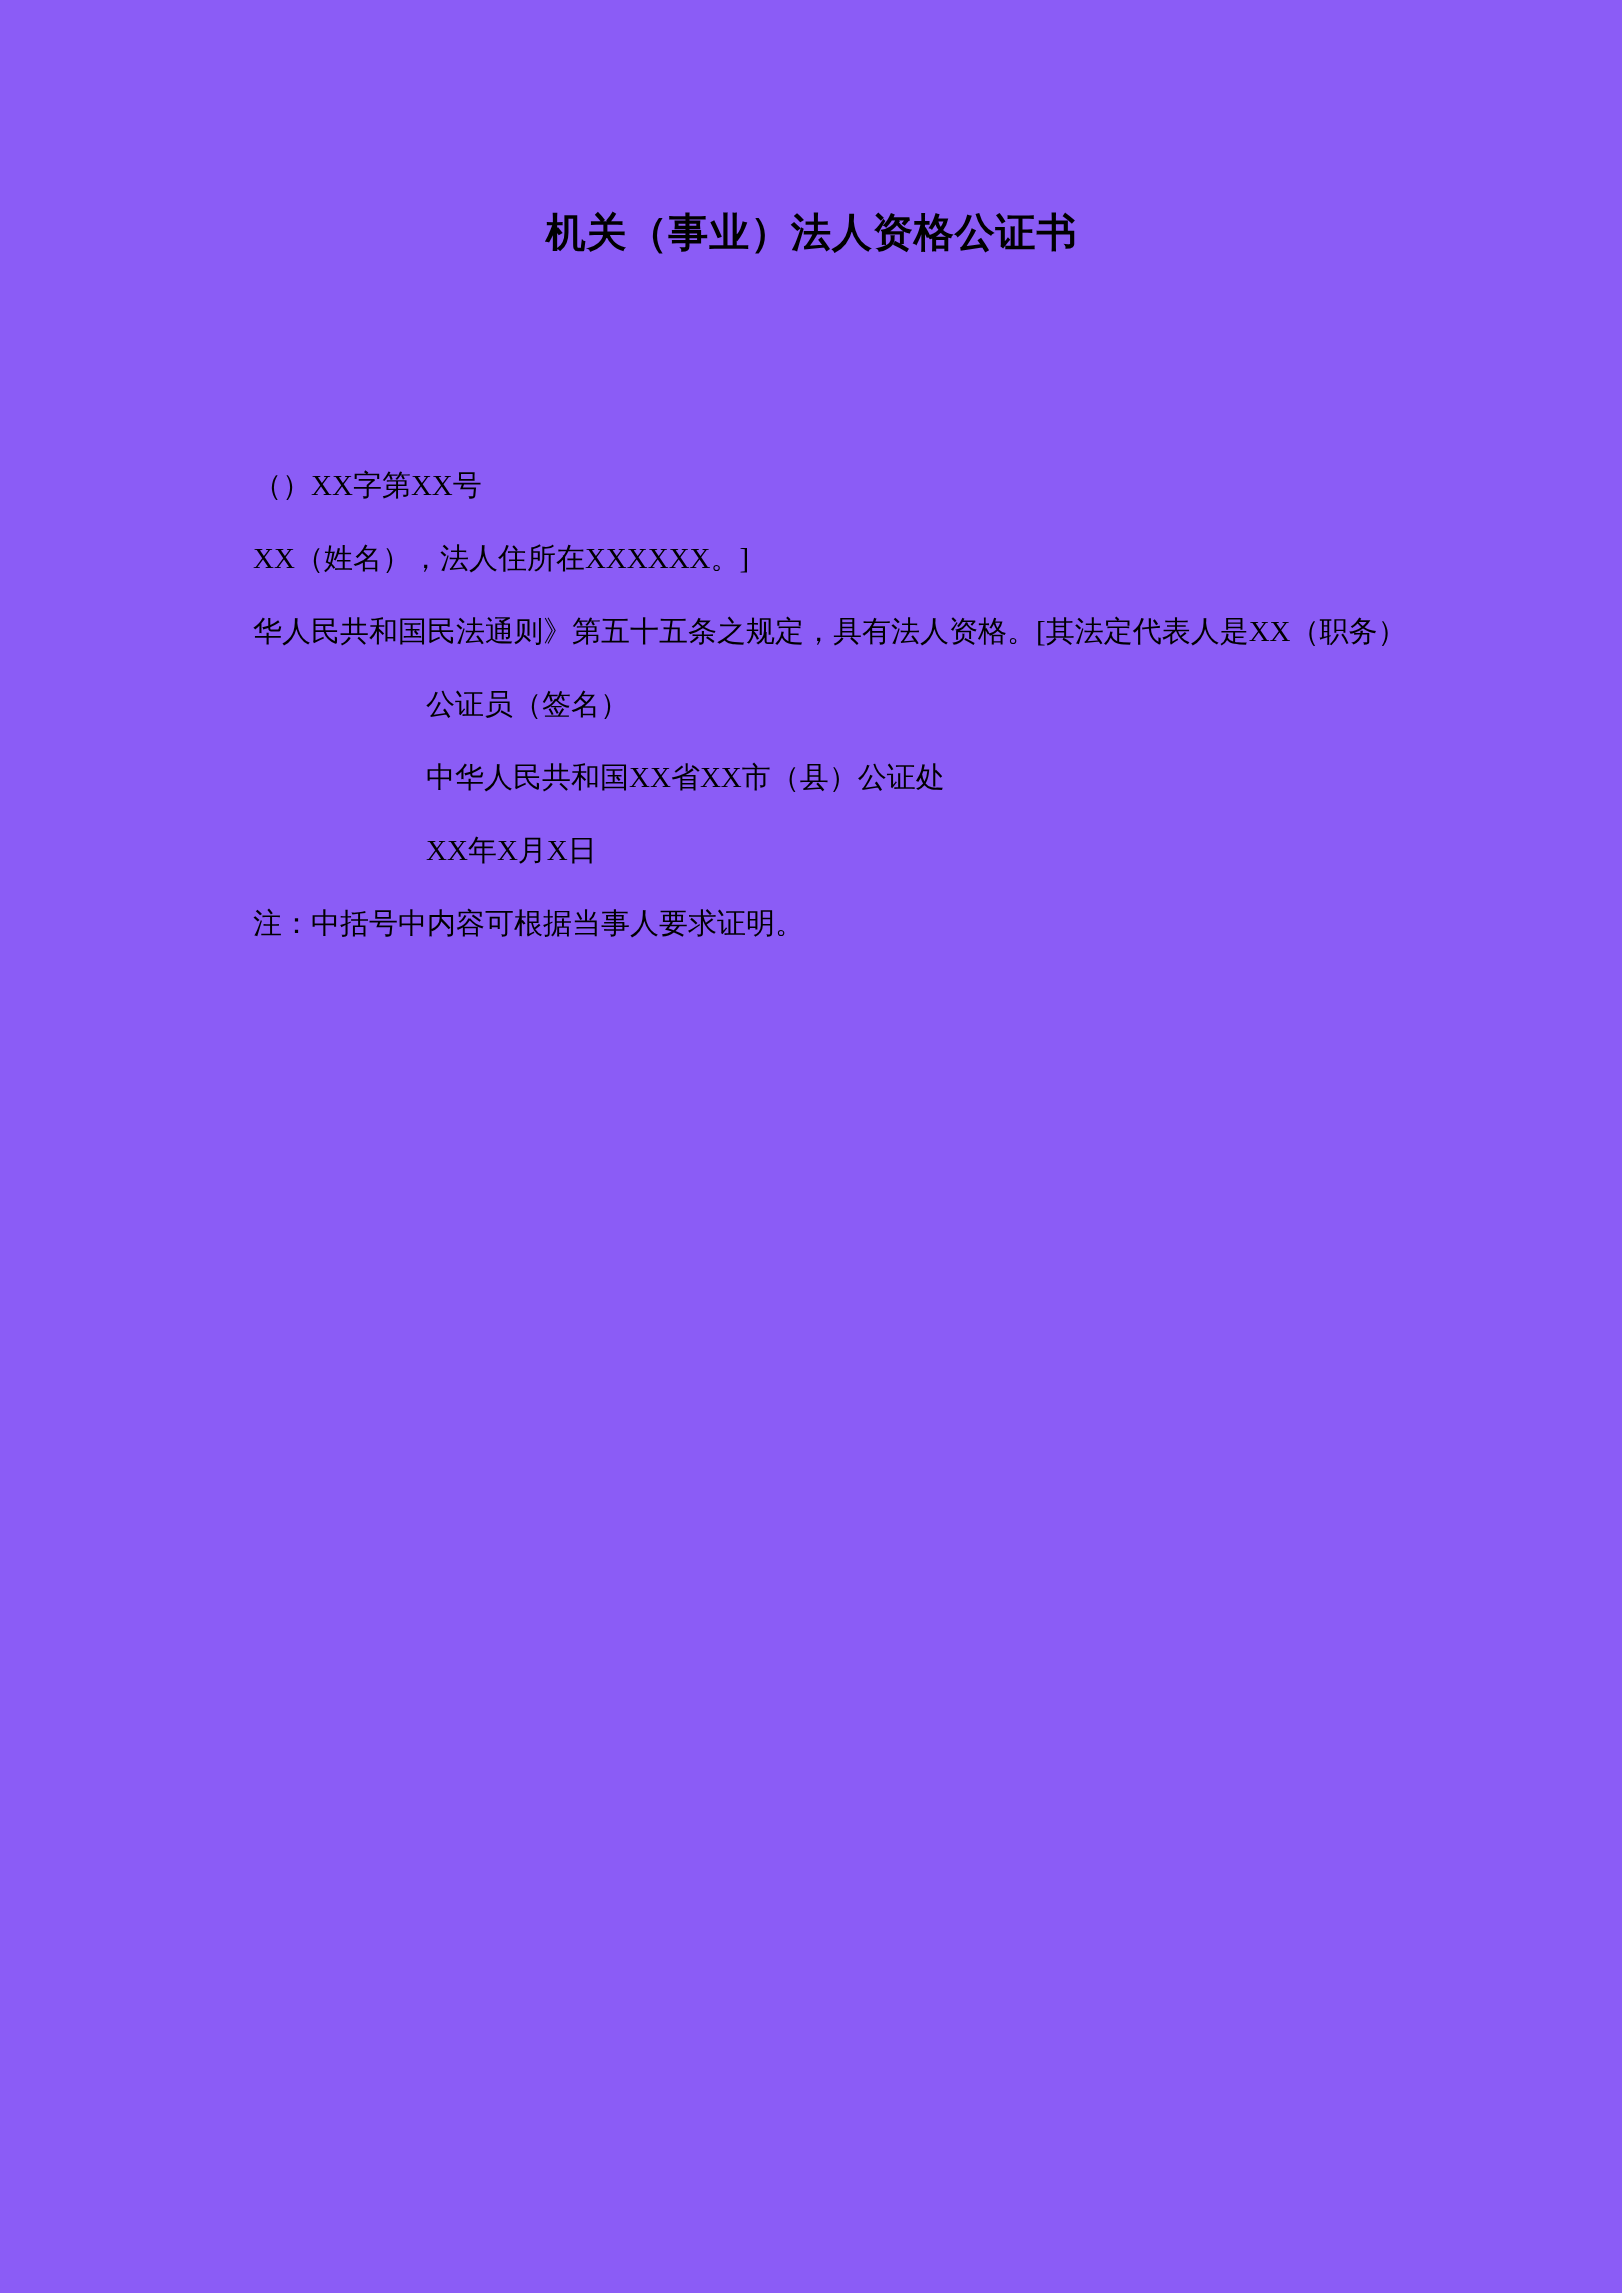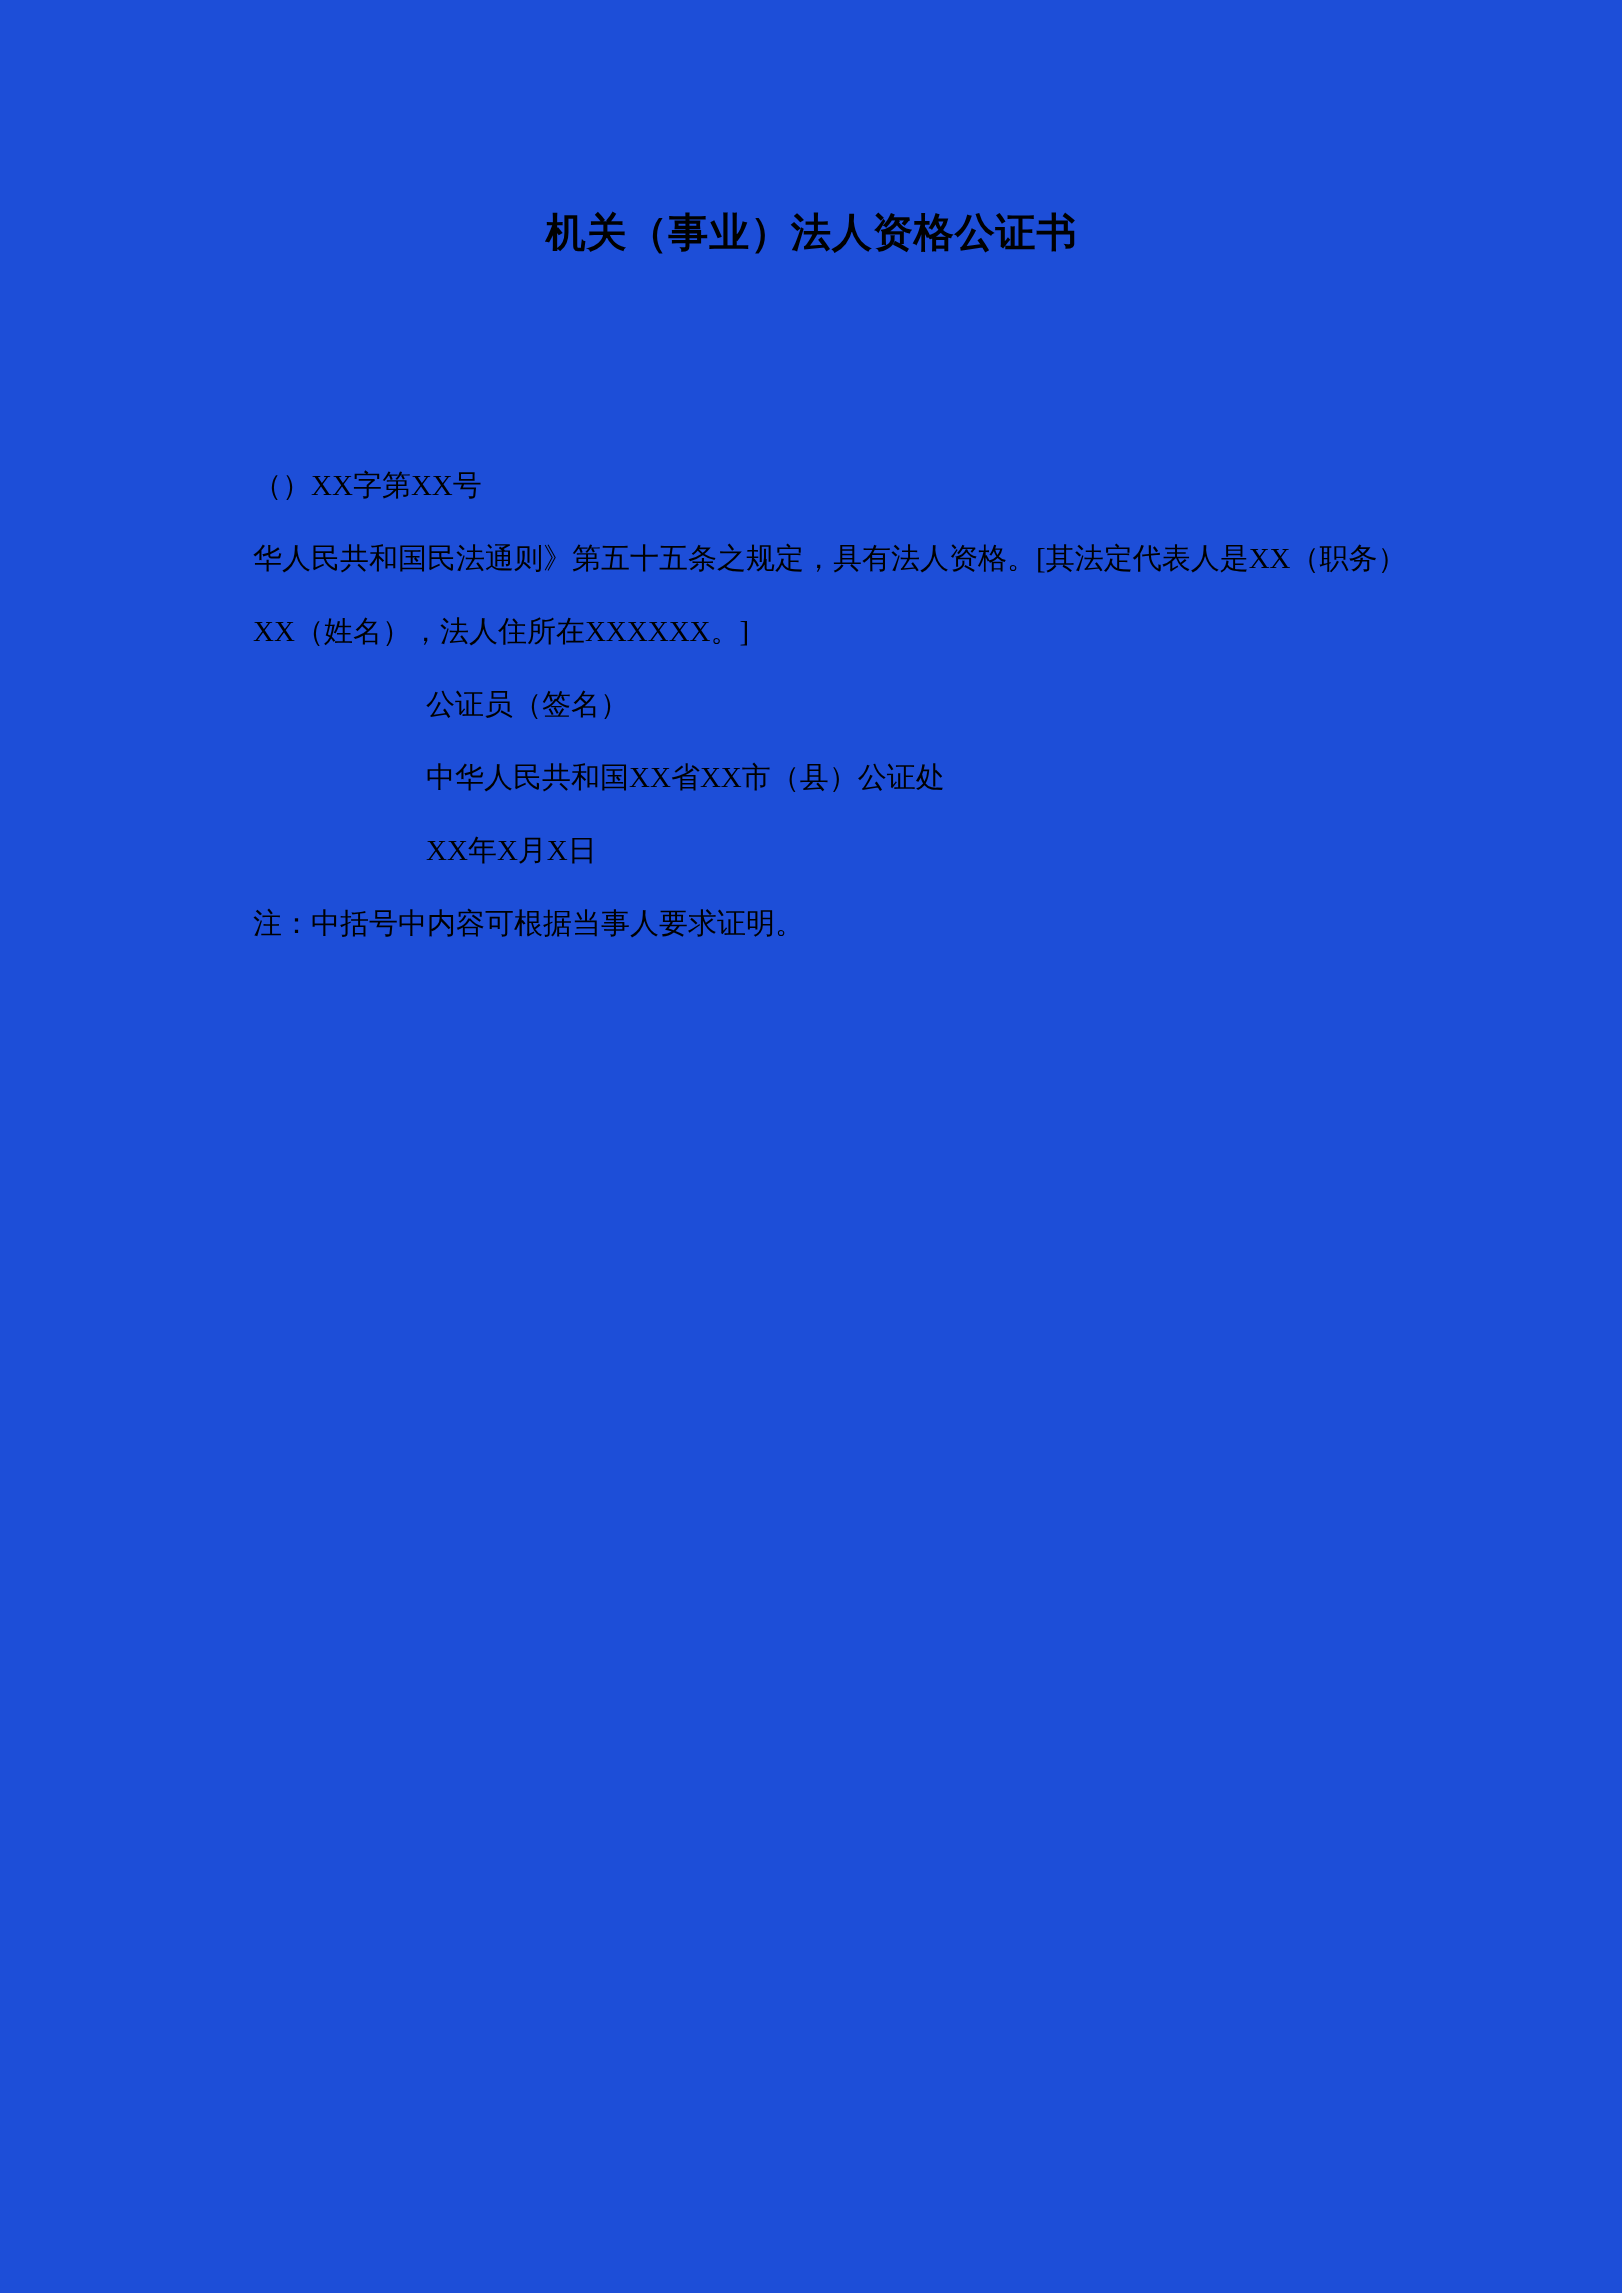--- a/index.html
+++ b/index.html
@@ -4,21 +4,21 @@
 <style>
   html, body {
     margin: 0;
     padding: 0;
     background: #ffffff;
   }
   .page {
     position: relative;
     width: 1623px;
     height: 2294px;
-    background: #1d4ed8;
+    background: #8b5cf6;
     color: #000000;
     font-family: "Liberation Serif", "DejaVu Serif", serif;
     overflow: hidden;
   }
   .doc-title {
     position: absolute;
     top: 207px;
     left: 0;
     width: 100%;
     margin: 0;
@@ -54,23 +54,23 @@
 
 <div class="page">
 
   <h1 class="doc-title">机关（事业）法人资格公证书</h1>
 
   <div class="doc-body">
 
     <p>（）XX字第XX号</p>
 
 
+    <p>XX（姓名），法人住所在XXXXXX。]</p>
+
     <p>华人民共和国民法通则》第五十五条之规定，具有法人资格。[其法定代表人是XX（职务）</p>
-
-    <p>XX（姓名），法人住所在XXXXXX。]</p>
 
     <p class="sig-indent">公证员（签名）</p>
 
     <p class="sig-indent">中华人民共和国XX省XX市（县）公证处</p>
 
     <p class="sig-indent">XX年X月X日</p>
 
     <p>注：中括号中内容可根据当事人要求证明。</p>
 
   </div>

